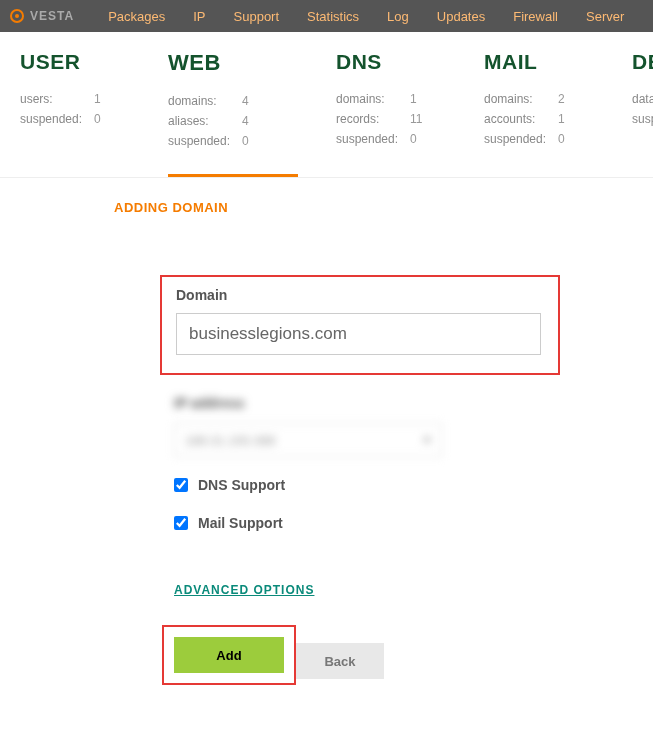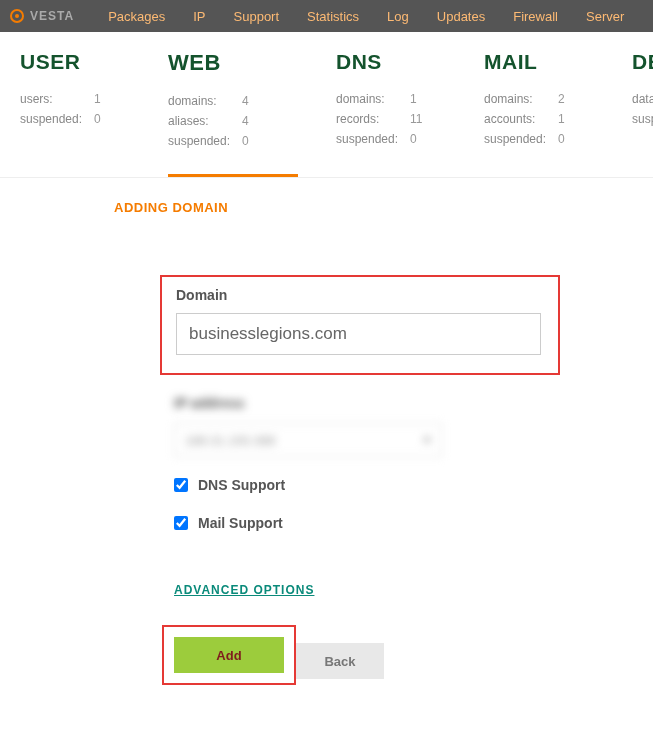--- a/index.html
+++ b/index.html
@@ -33,21 +33,21 @@
 
     .check-row { display: flex; align-items: center; gap: 10px; margin: 0 0 22px 14px; }
     .check-row input { width: 14px; height: 14px; }
     .check-row label { font-size: 14px; font-weight: bold; color: #555; }
 
     .adv-link { color: #0a8a7a; font-size: 12px; font-weight: bold; letter-spacing: 1px; text-decoration: underline; margin: 30px 0 28px 14px; display: inline-block; cursor: pointer; text-align: center; }
 
     .btn-row-wrap { border: 2px solid #e53935; padding: 10px; display: inline-block; margin-left: 2px; }
     .btn-row-outer { display: flex; align-items: flex-start; }
     .btn { height: 36px; border: none; font-size: 13px; font-weight: bold; cursor: pointer; }
-    .btn-add { background: #8bc34a; background: #9ccc3c; color: #7f1d1d; width: 110px; }
+    .btn-add { background: #8bc34a; background: #9ccc3c; color: #000000; width: 110px; }
     .btn-back { background: #e8e8e8; color: #777; width: 88px; height: 36px; border: none; font-size: 13px; font-weight: bold; cursor: pointer; margin-top: 18px; }
   </style>
 </head>
 <body>
 
 <div class="topnav">
   <div class="logo">
     <span class="logo-icon"></span>
     <span>VESTA</span>
   </div>

